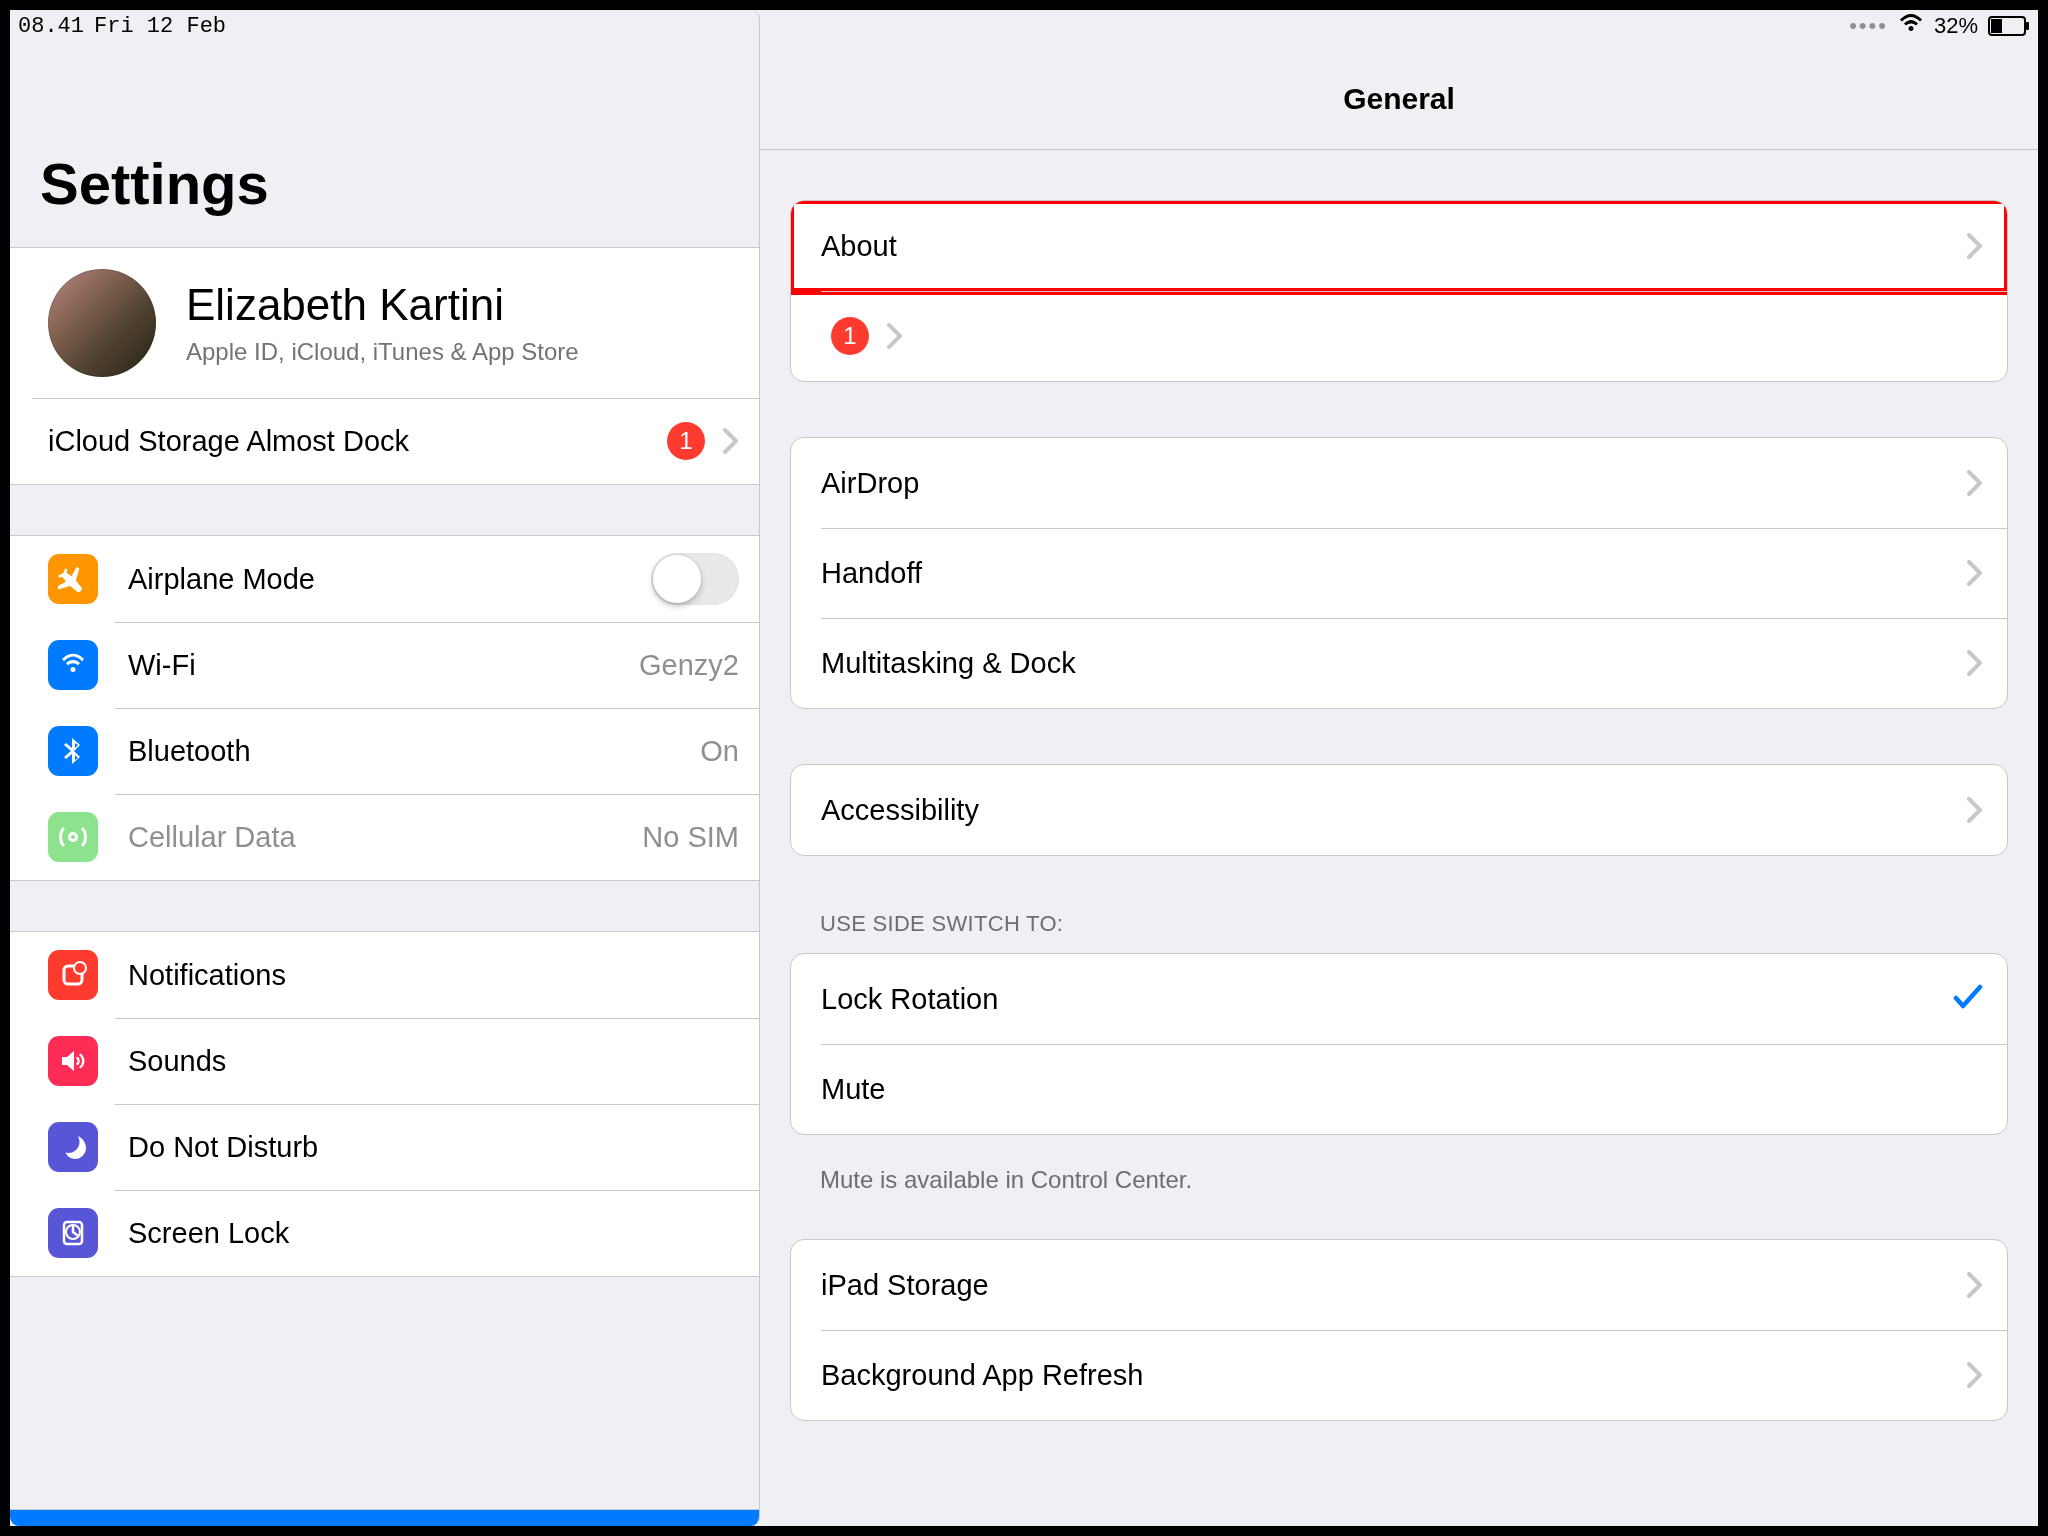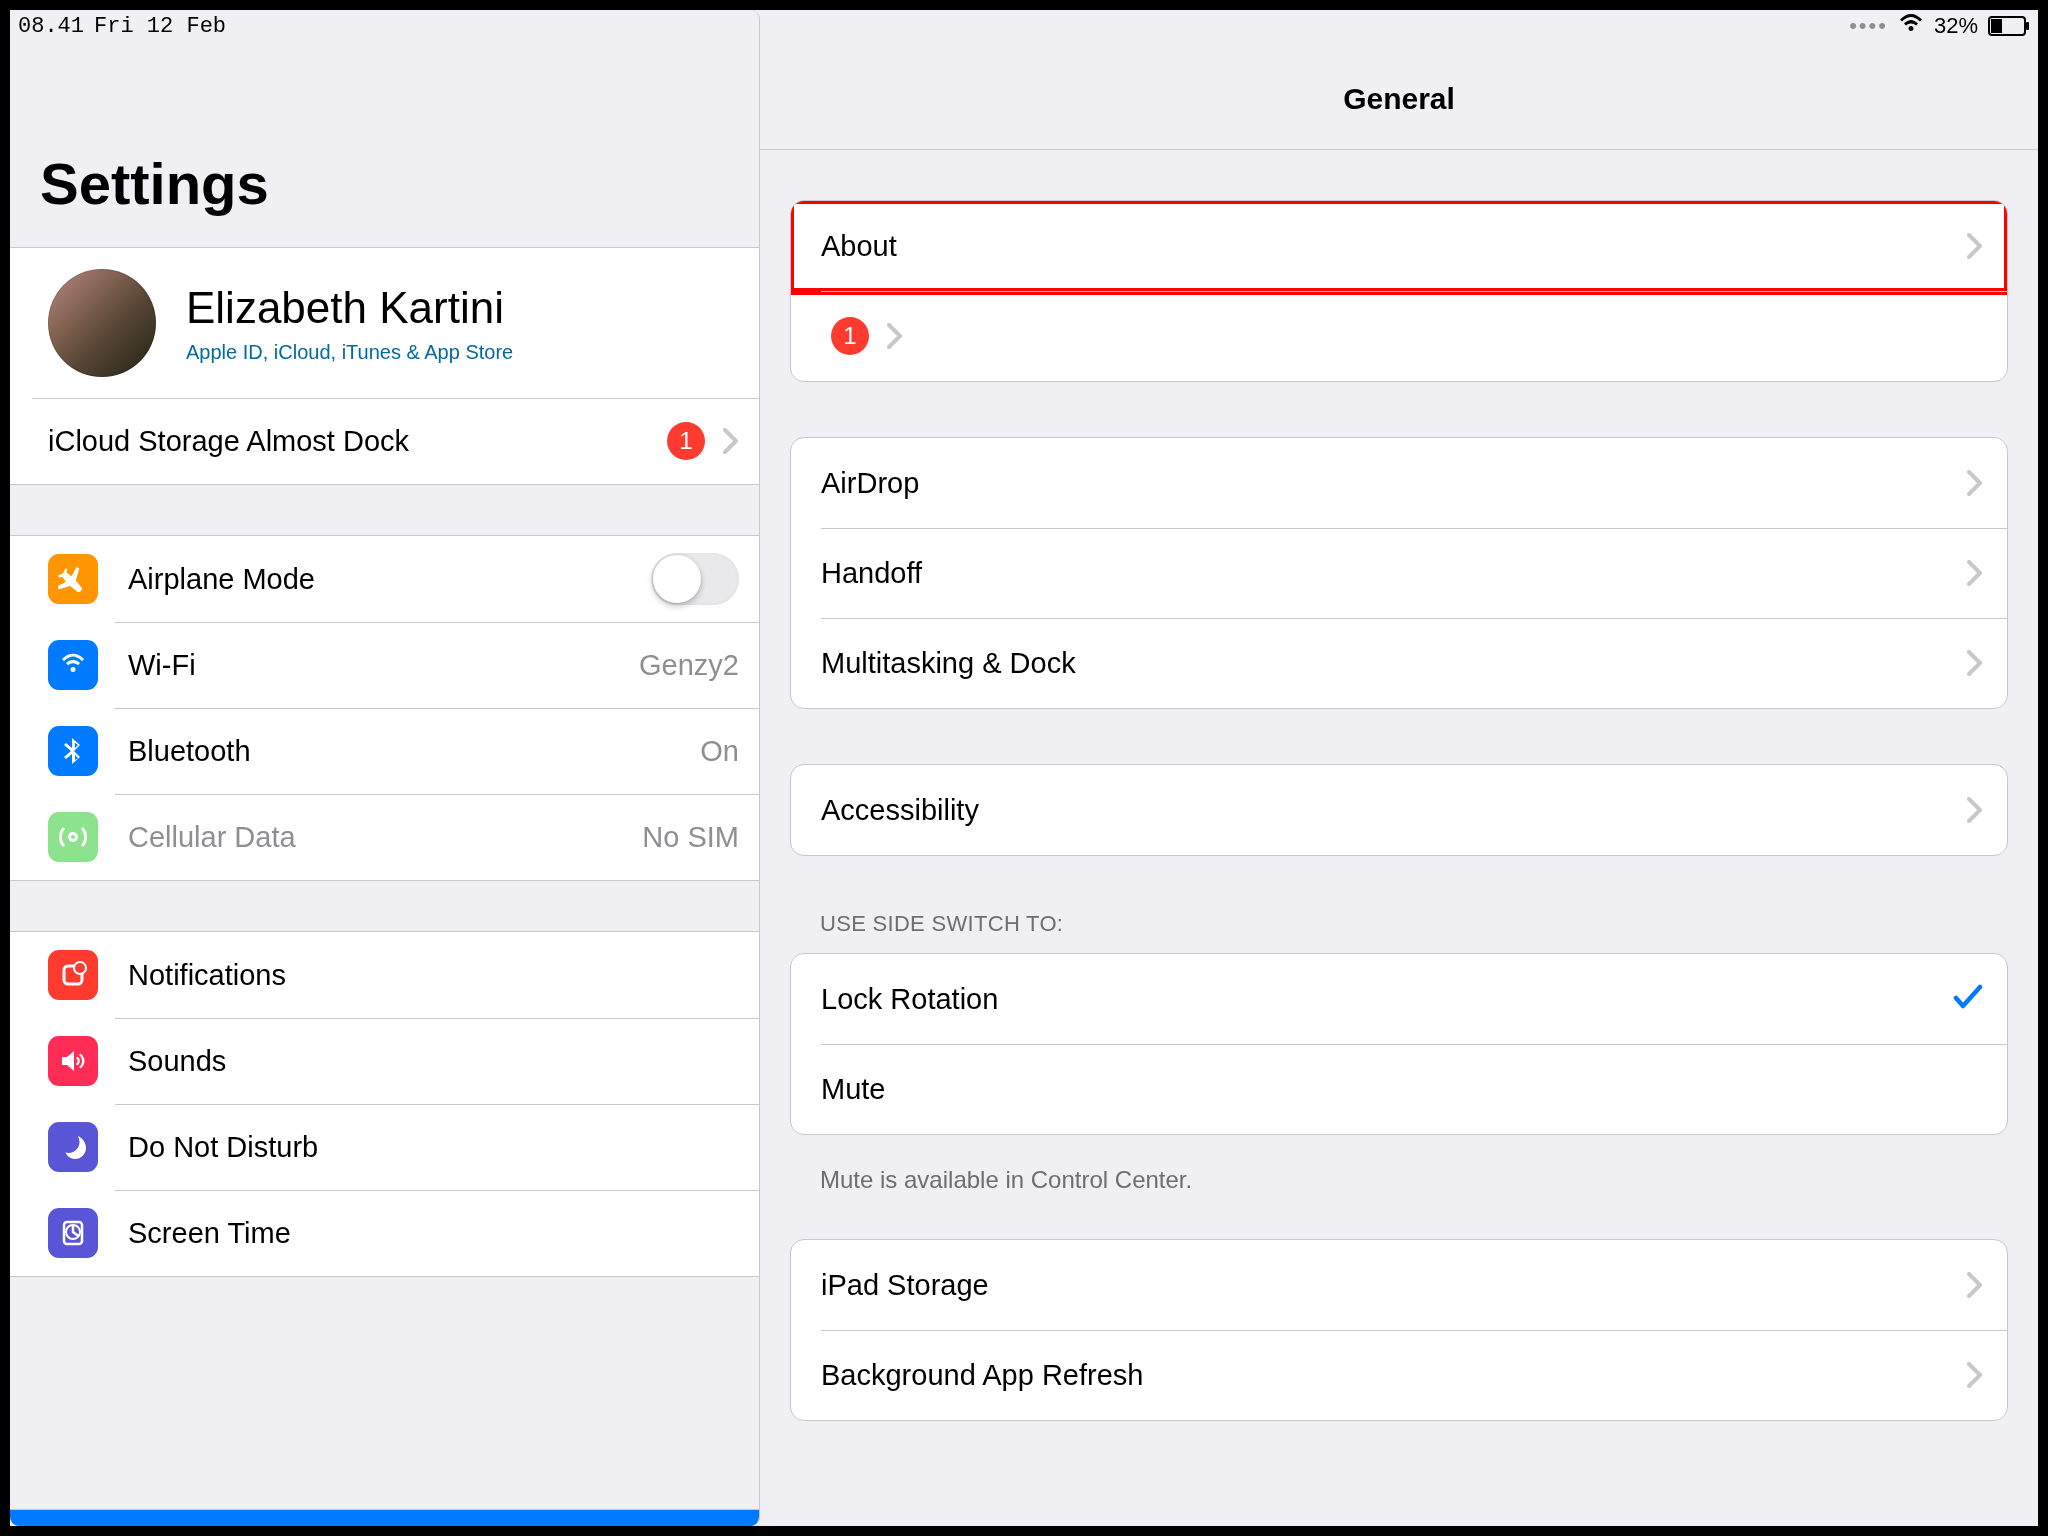--- a/index.html
+++ b/index.html
@@ -127,21 +127,21 @@
   
   .apple-row { min-height: 150px; padding-top: 20px; padding-bottom: 20px; align-items: center; }
   .avatar {
     width: 108px; height: 108px; border-radius: 50%;
     background: linear-gradient(135deg,#b88 0,#865 30%,#543 60%,#221 100%);
     margin-right: 30px;
     flex-shrink: 0;
     box-shadow: inset 0 0 0 1px rgba(0,0,0,.1);
   }
   .apple-text .name { font-size: 44px; font-weight: 400; }
-  .apple-text .sub  { font-size: 20px; color: #0369a1; margin-top: 8px; }
+  .apple-text .sub  { font-size: 24px; color: #737373; margin-top: 8px; }
 
   
   .toggle {
     width: 88px; height: 52px; border-radius: 26px;
     background: #e9e9eb;
     position: relative;
     box-shadow: inset 0 0 0 2px #e5e5ea;
   }
   .toggle .knob {
     position: absolute; top: 2px; left: 2px;
@@ -321,21 +321,21 @@
           <span class="label">Do Not Disturb</span>
         </div>
         <div class="row">
           <span class="icon" style="background:#5856d6">
             <svg width="30" height="30" viewBox="0 0 30 30">
                   <rect x="6" y="4" width="18" height="22" rx="3" fill="none" stroke="#fff" stroke-width="2.5"></rect>
                   <path d="M15 8v6l4 3" stroke="#fff" stroke-width="2.5" fill="none" stroke-linecap="round"></path>
                   <circle cx="15" cy="14" r="7" fill="none" stroke="#fff" stroke-width="2"></circle>
                 </svg>
           </span>
-          <span class="label">Screen Time</span>
+          <span class="label">Screen Lock</span>
         </div>
       </div>
 
       <div class="section last">
         <div class="row selected">
           
           
           
         </div>
       </div>

